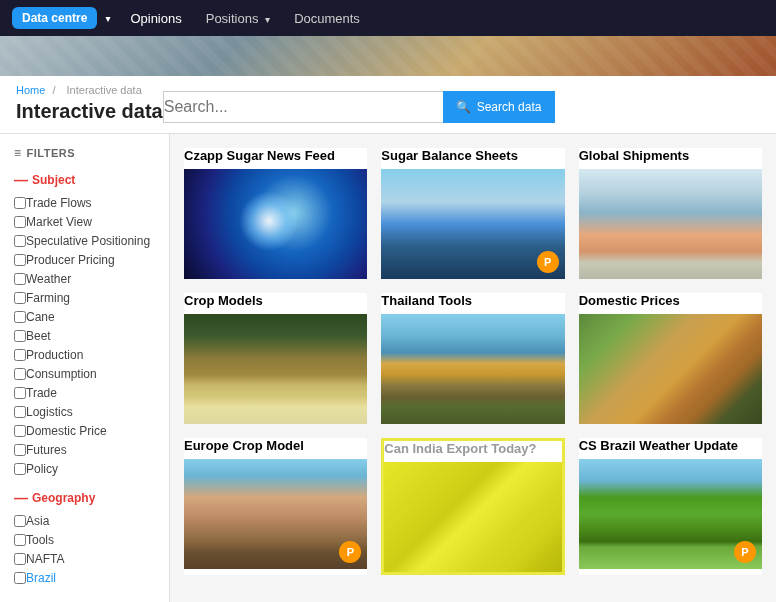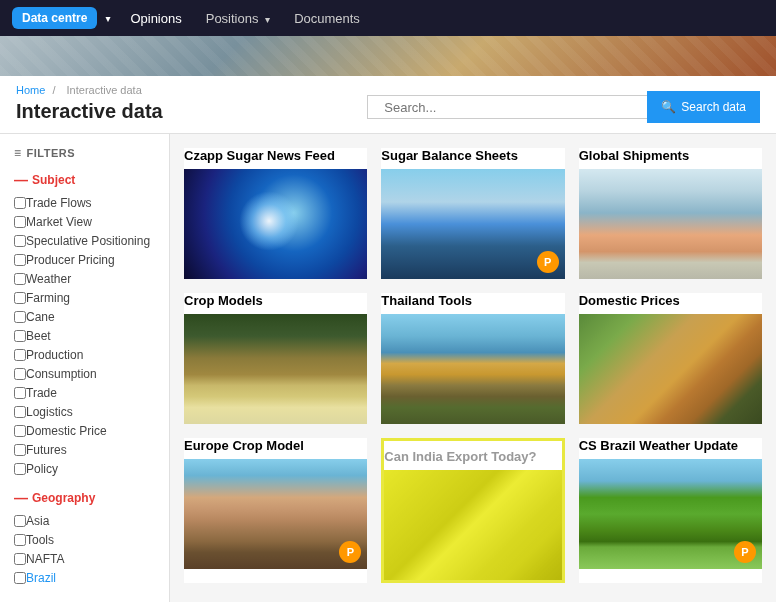--- a/index.html
+++ b/index.html
@@ -66,25 +66,25 @@
     
     .search-bar {
       display: flex;
       align-items: center;
       gap: 0;
       margin-bottom: 0;
     }
     .search-input {
       border: 1px solid #ccc;
       border-right: none;
-      padding: 6px 16px;
-      font-size: 13px;
+      padding: 6px 0;
+      font-size: 16px;
       width: 280px;
       outline: none;
-      height: 24px;
+      height: 32px;
     }
     .search-button {
       background: #2196f3;
       color: #fff;
       border: none;
       padding: 0 14px;
       height: 32px;
       cursor: pointer;
       font-size: 12px;
       display: flex;
@@ -121,21 +121,20 @@
       cursor: pointer;
     }
     .filter-item input[type=checkbox] { width: 12px; height: 12px; cursor: pointer; }
     .filter-section { margin-bottom: 14px; }
 
     
     .page-top {
       background: #fff;
       padding: 8px 16px 10px;
       display: flex;
-      justify-content: space-between;
       align-items: flex-end;
       border-bottom: 1px solid #e0e0e0;
     }
     .page-top-left { }
     .page-top-right { }
 
     
     .cards-grid {
       display: grid;
       grid-template-columns: repeat(3, 1fr);
@@ -212,21 +211,20 @@
       display: flex;
       align-items: center;
       justify-content: center;
       z-index: 2;
     }
     .card-highlight {
       border: 3px solid #e8e840;
     }
     .card-highlight .card-title {
       color: #999;
-      margin-top: 8px;
     }
 
     
     .outer {
       display: flex;
       flex-direction: column;
     }
     .content-area {
       display: flex;
     }

